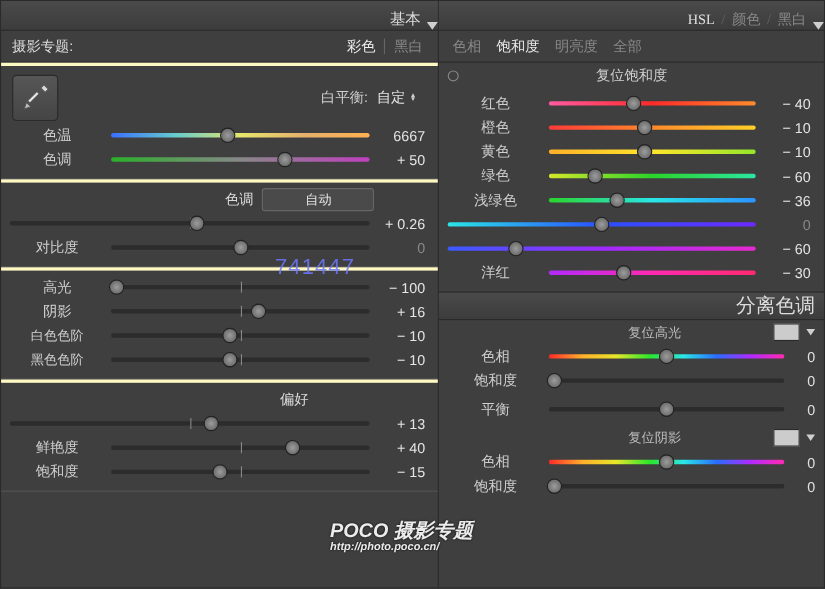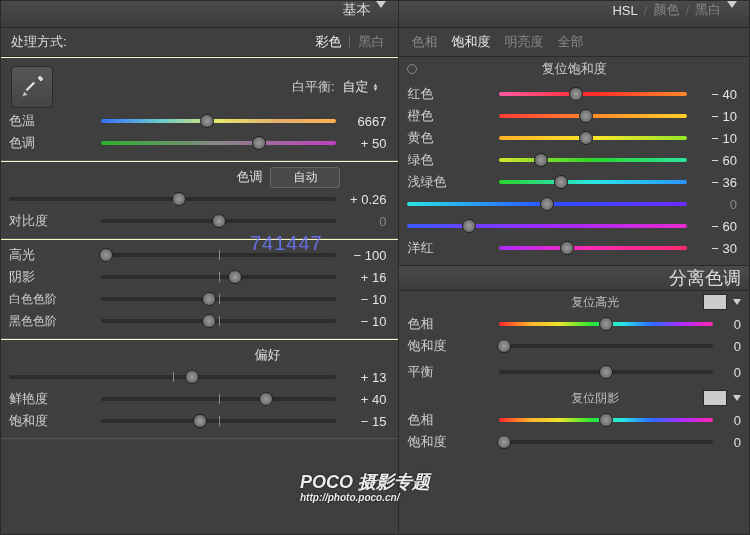--- a/index.html
+++ b/index.html
@@ -24,51 +24,52 @@
     display: flex;
     flex-direction: column;
   }
   .panel.left { width: 398px; }
   .panel.right { width: 350px; border-left: none; }
   .panel-header {
     height: 26px;
     background: linear-gradient(#4a4a4a,#3c3c3c);
     border-bottom: 1px solid #2a2a2a;
     display: flex;
-    align-items: flex-start;
+    align-items: flex-end;
     justify-content: flex-end;
-    padding: 0 12px;
+    padding: 0 0;
     font-size: 14px;
     color: #dcdcdc;
+    font-family: Liberation Serif, serif;
   }
   .panel-header .title { }
   .panel-header .tri {
     width: 0; height: 0;
     border-left: 5px solid transparent;
     border-right: 5px solid transparent;
     border-top: 7px solid #cfcfcf;
     margin-left: 6px;
   }
   .panel-header .crumbs { display: flex; gap: 6px; align-items: center; font-size: 13px; color: #888; }
   .panel-header .crumbs .active { color: #e0e0e0; }
   .panel-header .sep { color: #666; }
   .group {
-    border-top: 1px solid #fef9c3;
+    border-top: 3px solid #fef9c3;
     border-bottom: 1px solid #555;
     padding: 4px 8px 6px 8px;
   }
   .group:first-of-type { border-top: none; }
   .row {
     display: flex;
     align-items: center;
     height: 22px;
   }
   .label {
     width: 86px;
-    text-align: left;
+    text-align: center;
     padding-right: 6px;
     color: #cfcfcf;
     font-size: 13px;
   }
   .label.sm { font-size: 12px; }
   .slider {
     flex: 1;
     height: 14px;
     position: relative;
     display: flex;
@@ -134,21 +135,21 @@
   .wb-row { display:flex; align-items:center; padding:4px 2px 2px 2px;}
   .wb-row .wb-label { flex:1; text-align:right; padding-right:8px; color:#cfcfcf; font-size:13px;}
   .dd { display:inline-flex; align-items:center; color:#e4e4e4; font-size:13px; gap:4px;}
   .dd .updn { display:inline-flex; flex-direction:column; line-height:4px; font-size:6px; color:#cfcfcf;}
   .heading {
     display:flex; align-items:center; height:22px;
   }
   .heading .hl { flex:1; text-align:right; color:#dcdcdc; font-size:13px; }
   .heading .pill {
     width:60px; text-align:center; color:#e4e4e4; font-size:12px;
-    border:1px solid #666; border-radius:3px; padding:1px 4px; margin-left:8px;
+    border:1px solid #666; border-radius:3px; padding:1px 20px; margin-left:8px;
     background:#4a4a4a;
   }
   .heading .padr { width:50px; }
   .r-tabs {
     display:flex; height:28px; align-items:center; padding:0 12px; gap:14px;
     border-bottom:1px solid #2a2a2a; font-size:13px; color:#888;
   }
   .r-tabs .tab.active { color:#e8e8e8; }
   .r-tabs .tab { }
   .r-head { display:flex; align-items:center; height:20px; padding: 2px 8px 4px;}
@@ -184,21 +185,21 @@
 <div class="root">
 
 <div class="wrap">
 
   <div class="panel left">
     <div class="panel-header">
       <span class="title">基本</span>
       <span class="tri"></span>
     </div>
     <div class="treat">
-      <span class="label">处理方式:</span>
+      <span class="label">摄影专题:</span>
       <span class="spacer"></span>
       <span class="opt active">彩色</span>
       <span class="vline"></span>
       <span class="opt">黑白</span>
     </div>
 
     <div class="group">
       <div class="wb-row">
         <div class="eyedrop">
           <svg width="32" height="32" viewBox="0 0 32 32">

